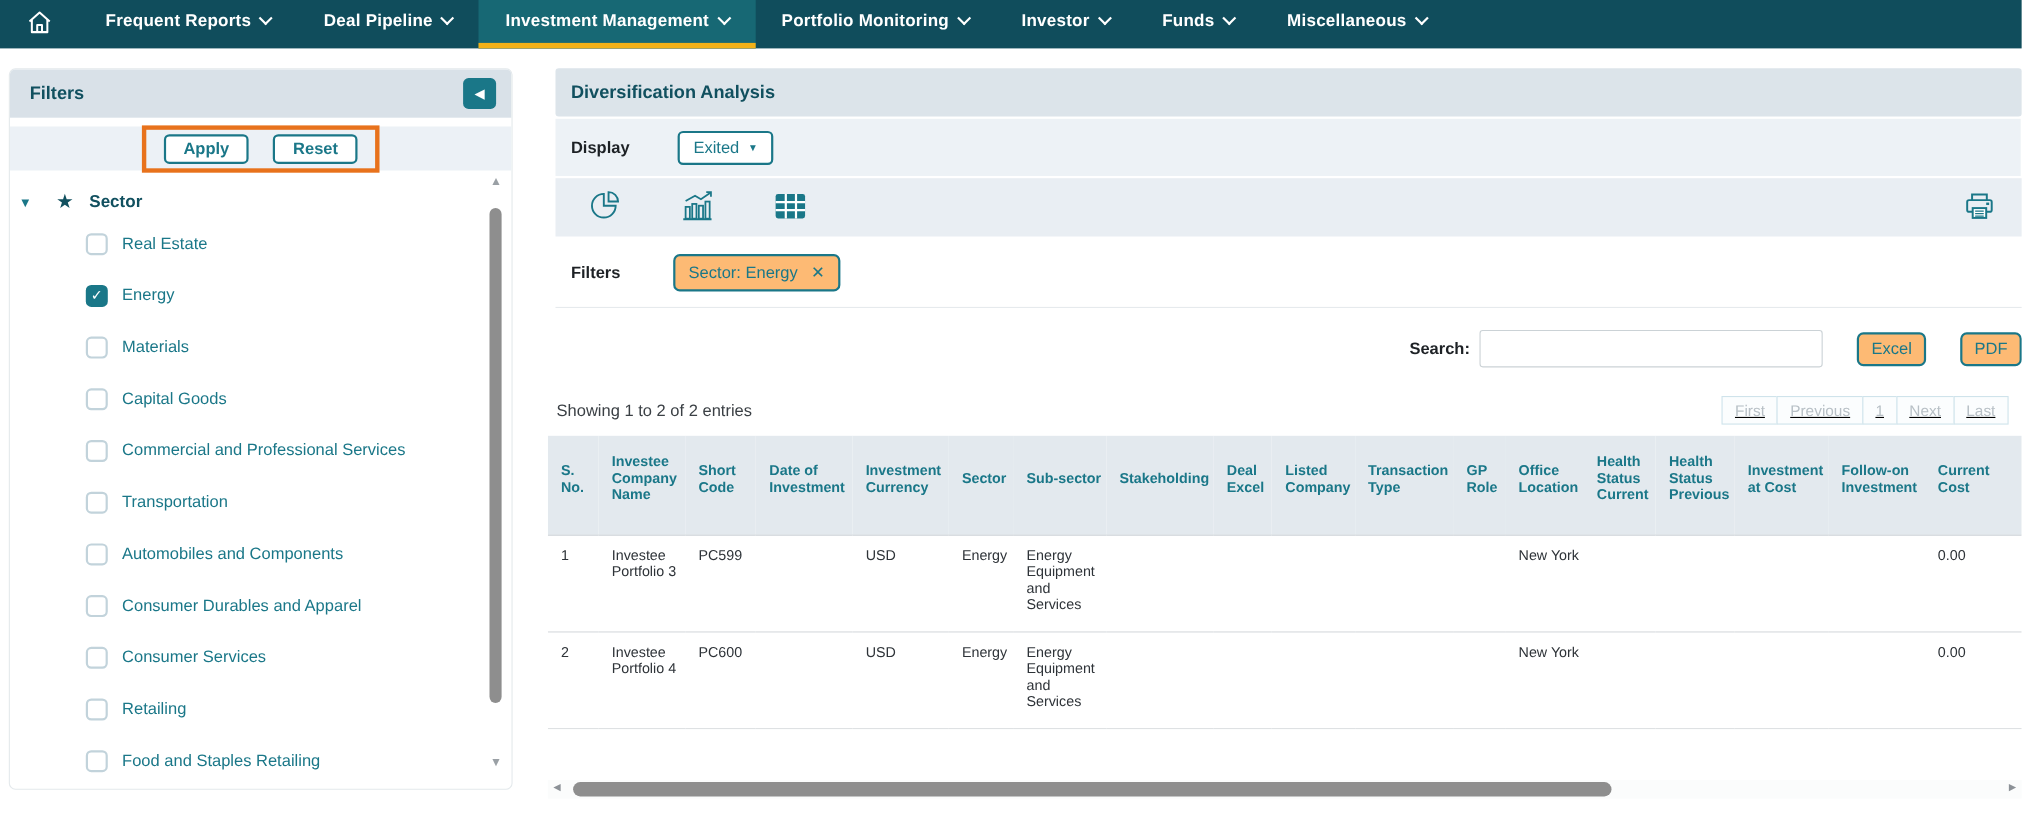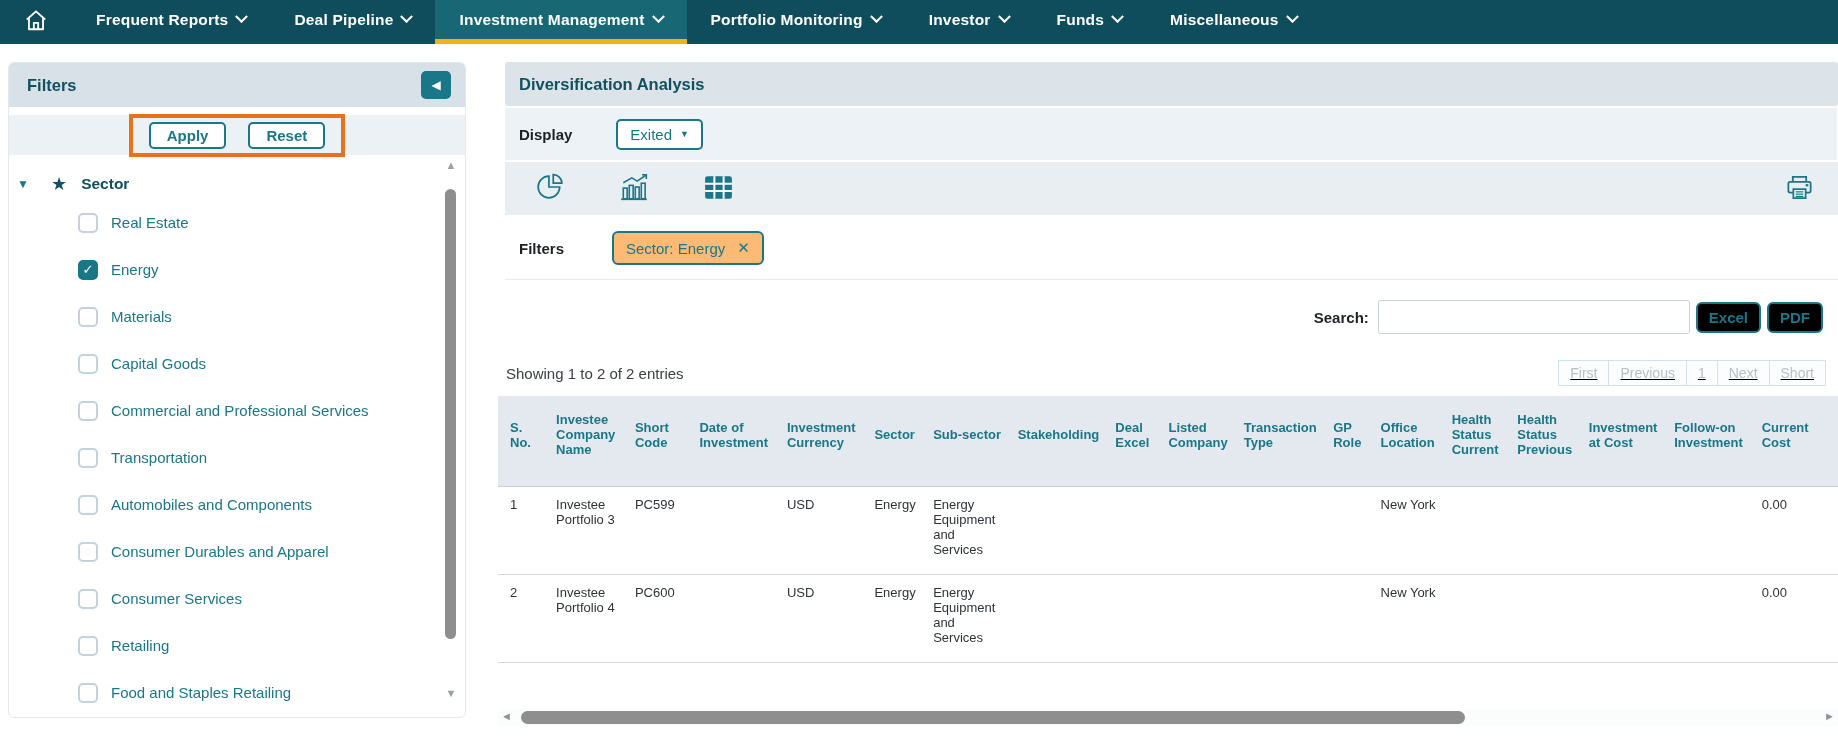--- a/index.html
+++ b/index.html
@@ -59,25 +59,25 @@
               font-size:15px;padding:5px 12px;display:flex;align-items:center;gap:8px;cursor:pointer;}
   .dd-caret{font-size:9px;}
   .icons-row{margin:2px 0 0 7px;height:53px;background:var(--band3);display:flex;align-items:center;padding:0 24px 0 30px;}
   .view-btn{width:30px;height:30px;margin-right:54px;background:none;border:none;cursor:pointer;display:flex;align-items:center;justify-content:center;}
   .print-btn{margin-left:auto;width:30px;height:30px;background:none;border:none;cursor:pointer;}
   .filters-row{margin-left:7px;padding:16px 0 14px 14px;display:flex;align-items:center;border-bottom:1px solid #E6EAED;}
   .filters-label{font-size:15px;font-weight:bold;color:#1d2125;}
   .filter-chip{margin-left:48px;border:2px solid var(--teal);border-radius:6px;background:#fdba74;color:var(--teal);
                font-size:15px;padding:6px 12px;display:flex;align-items:center;gap:12px;}
   .chip-close{font-weight:bold;font-size:15px;cursor:pointer;color:var(--teal);}
-  .search-row{margin-top:20px;display:flex;align-items:center;justify-content:flex-end;padding-right:15px;}
+  .search-row{margin-top:20px;display:flex;align-items:center;justify-content:flex-end;}
   .search-label{font-size:15px;font-weight:bold;color:#1d2125;margin-right:9px;}
   .search-input{width:312px;height:34px;border:1px solid #CBD2D6;border-radius:3px;padding:0 8px;font-size:14px;}
-  .exp-btn{margin-left:6px;background:#000000;border:2px solid var(--teal);border-radius:6px;color:var(--teal);
-           font-weight:bold;font-size:15px;padding:5px 11px;cursor:pointer;}
+  .exp-btn{margin-left:31px;background:#fdba74;border:2px solid var(--teal);border-radius:6px;color:var(--teal);
+           font-weight:normal;font-size:15px;padding:5px 11px;cursor:pointer;}
   .info-row{margin-top:26px;display:flex;align-items:center;}
   .showing{font-size:15px;color:#3B4045;margin-left:8px;}
   .pagination{margin-left:auto;margin-right:12px;display:flex;text-decoration:underline;}
   .page-btn{border:1px solid #CFE3EB;background:#FBFDFE;color:#B8C0C6;font-size:14px;padding:4px 11px;
             margin-left:-1px;cursor:default;}
   .table-wrap{margin-top:10px;width:1340px;overflow:hidden;}
   table{border-collapse:collapse;table-layout:fixed;}
   th{background:var(--th-bg);color:var(--teal);font-size:13px;font-weight:bold;text-align:left;
      vertical-align:middle;padding:12px 4px 24px 12px;height:90px;border-bottom:1px solid #C9CFD4;cursor:pointer;}
   td{font-size:13px;color:#2E3338;vertical-align:top;padding:10px 4px 10px 12px;height:88px;
@@ -281,21 +281,21 @@
       <button class="exp-btn">PDF</button>
     </div>
 
     <div class="info-row">
       <span class="showing">Showing 1 to 2 of 2 entries</span>
       <div class="pagination">
           <button class="page-btn">First</button>
           <button class="page-btn">Previous</button>
           <button class="page-btn">1</button>
           <button class="page-btn">Next</button>
-          <button class="page-btn">Short</button>
+          <button class="page-btn">Last</button>
         </div>
     </div>
 
     <div class="table-wrap">
       <table>
         <colgroup>
             <col style="width: 54px;">
             <col style="width: 82px;">
             <col style="width: 72px;">
             <col style="width: 90px;">

